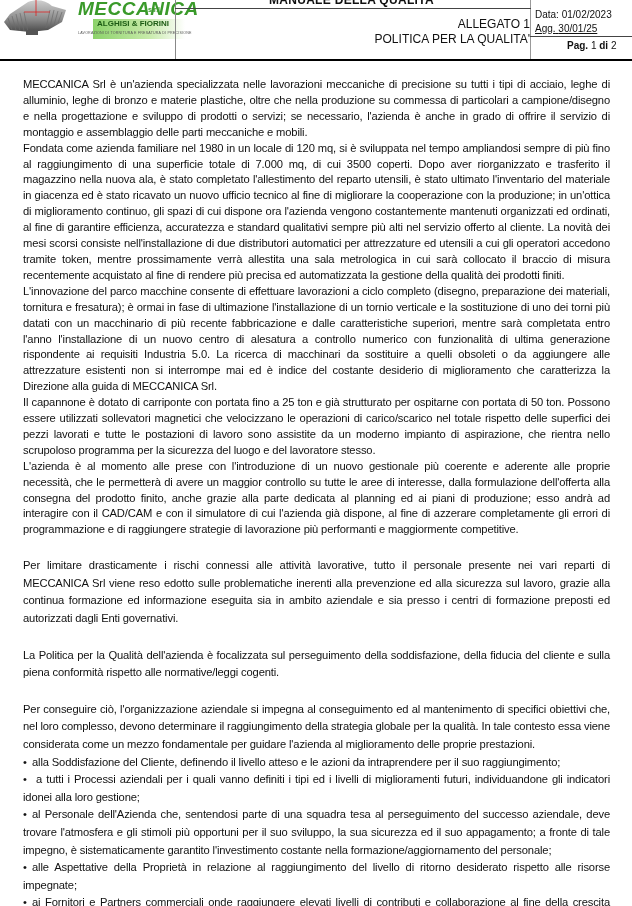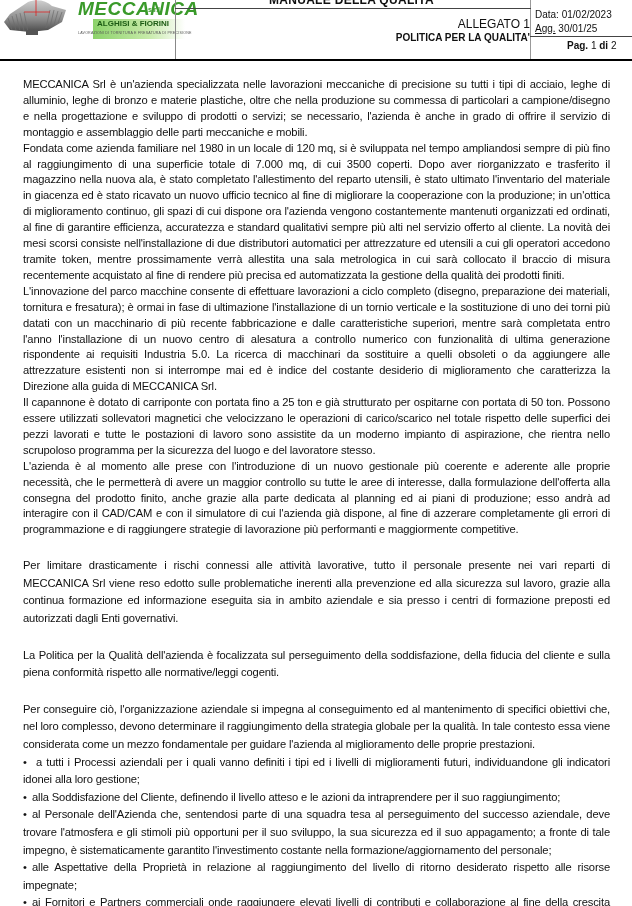--- a/index.html
+++ b/index.html
@@ -23,25 +23,25 @@
   .logo-name { position: absolute; left: 78px; top: -2px; font-size: 19px; font-weight: bold;
                color: #3a9a2a; letter-spacing: 0.5px; font-style: italic; }
   .logo-srl { position: absolute; left: 148px; top: 6px; font-size: 7px; font-weight: bold; color: #3a9a2a; }
   .logo-band { position: absolute; left: 77px; top: 19px; width: 92px; height: 20px;
                background: linear-gradient(90deg, #8cd26a 0%, #c6eaa8 60%, #ffffff 100%); margin-left: 16px; }
   .logo-band span { position: absolute; left: 4px; top: 0px; font-size: 8px; font-weight: bold; color: #1d5c14; }
   .logo-tag { position: absolute; left: 78px; top: 31px; font-size: 3.6px; color: #555; letter-spacing: 0.2px; white-space: nowrap; }
 
   .title-cell { position: absolute; left: 176px; top: 9px; width: 354px; height: 50px; text-align: right; }
   .title-cell .t1 { position: absolute; left: 0; right: 0; top: 8px; font-size: 12px; }
-  .title-cell .t2 { position: absolute; left: 15px; right: 0; top: 23px; font-size: 10px; font-weight: bold; }
+  .title-cell .t2 { position: absolute; left: 15px; right: 0; top: 23px; font-size: 12px; font-weight: normal; }
 
   .meta { position: absolute; left: 535px; font-size: 10px; white-space: nowrap; }
   .meta.m1 { top: 9px; }
-  .meta.m2 { top: 23px; }
+  .meta.m2 { top: 23px; text-decoration: underline; }
   .meta.m3 { top: 40px; font-weight: bold; padding-left: 32px; }
   .meta .u { text-decoration: underline; }
   .meta .nb { font-weight: normal; }
 
   
   .content { position: absolute; left: 23px; top: 77px; width: 587px;
              font-size: 11.2px; line-height: 15.9px; text-align: justify; letter-spacing: -0.15px; }
   .content p { margin: 0; }
   .content p.sp { margin-top: 19px; line-height: 17.6px; }
   .content b { font-weight: normal; }
@@ -126,18 +126,18 @@
 
   <p>L'azienda è al momento alle prese con l'introduzione di un nuovo gestionale più coerente e aderente alle proprie necessità, che le permetterà di avere un maggior controllo su tutte le aree di interesse, dalla formulazione dell'offerta alla consegna del prodotto finito, anche grazie alla parte dedicata al planning ed ai piani di produzione; esso andrà ad interagire con il CAD/CAM e con il simulatore di cui l'azienda già dispone, al fine di azzerare completamente gli errori di programmazione e di raggiungere strategie di lavorazione più performanti e maggiormente competitive.</p>
 
   <p class="sp"><span>Per limitare drasticamente i rischi connessi alle attività lavorative, tutto il personale presente nei vari reparti di </span><b>MECCANICA Srl</b><span> viene reso edotto sulle problematiche inerenti alla prevenzione ed alla sicurezza sul lavoro, grazie alla continua formazione ed informazione eseguita sia in ambito aziendale e sia presso i centri di formazione preposti ed autorizzati dagli Enti governativi.</span></p>
 
   <p class="sp">La Politica per la Qualità dell'azienda è focalizzata sul perseguimento della soddisfazione, della fiducia del cliente e sulla piena conformità rispetto alle normative/leggi cogenti.</p>
 
   <p class="sp">Per conseguire ciò, l'organizzazione aziendale si impegna al conseguimento ed al mantenimento di specifici obiettivi che, nel loro complesso, devono determinare il raggiungimento della strategia globale per la qualità. In tale contesto essa viene considerata come un mezzo fondamentale per guidare l'azienda al miglioramento delle proprie prestazioni.</p>
 
 
+  <p class="bullet"><span class="dot">•</span><span>alla Soddisfazione del Cliente, definendo il livello atteso e le azioni da intraprendere per il suo raggiungimento;</span></p>
   <p class="bullet"><span class="dot">•</span><span> a tutti i Processi aziendali per i quali vanno definiti i tipi ed i livelli di miglioramenti futuri, individuandone gli indicatori idonei alla loro gestione;</span></p>
-  <p class="bullet"><span class="dot">•</span><span>alla Soddisfazione del Cliente, definendo il livello atteso e le azioni da intraprendere per il suo raggiungimento;</span></p>
   <p class="bullet"><span class="dot">•</span><span>al Personale dell'Azienda che, sentendosi parte di una squadra tesa al perseguimento del successo aziendale, deve trovare l'atmosfera e gli stimoli più opportuni per il suo sviluppo, la sua sicurezza ed il suo appagamento; a fronte di tale impegno, è sistematicamente garantito l'investimento costante nella formazione/aggiornamento del personale;</span></p>
   <p class="bullet"><span class="dot">•</span><span>alle Aspettative della Proprietà in relazione al raggiungimento del livello di ritorno desiderato rispetto alle risorse impegnate;</span></p>
   <p class="bullet"><span class="dot">•</span><span>ai Fornitori e Partners commerciali onde raggiungere elevati livelli di contributi e collaborazione al fine della crescita comune;</span></p>
 </div>
 
 </body></html>

